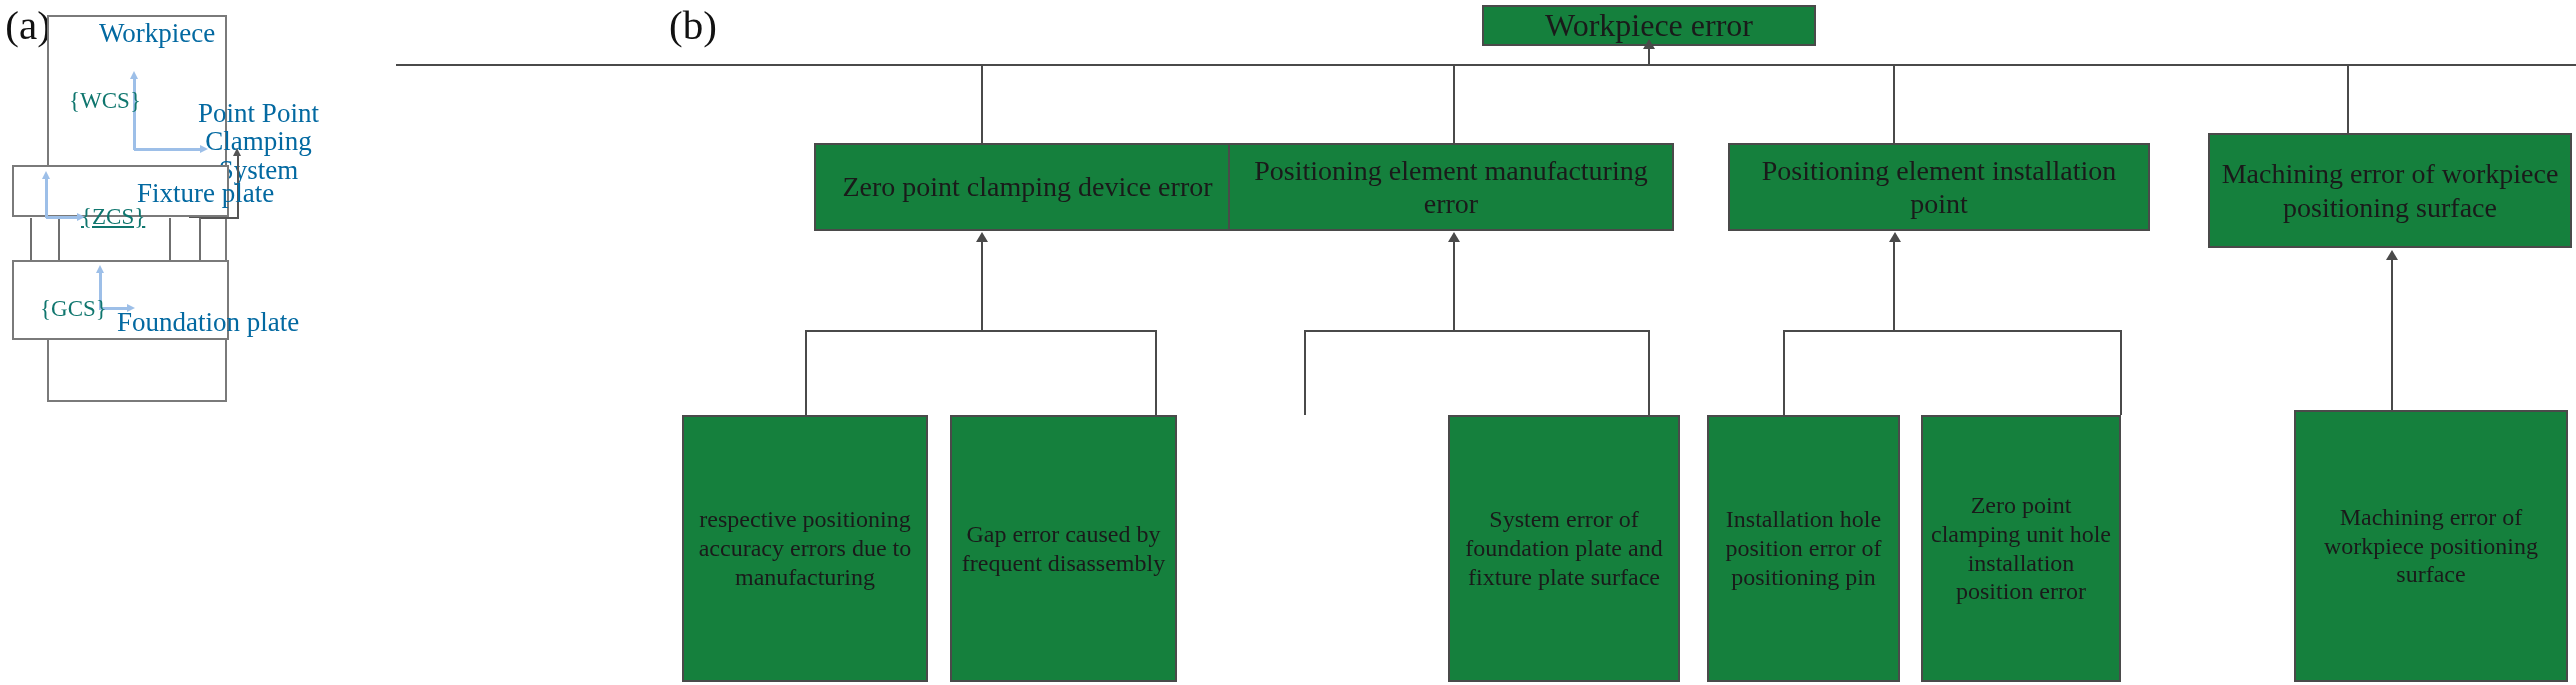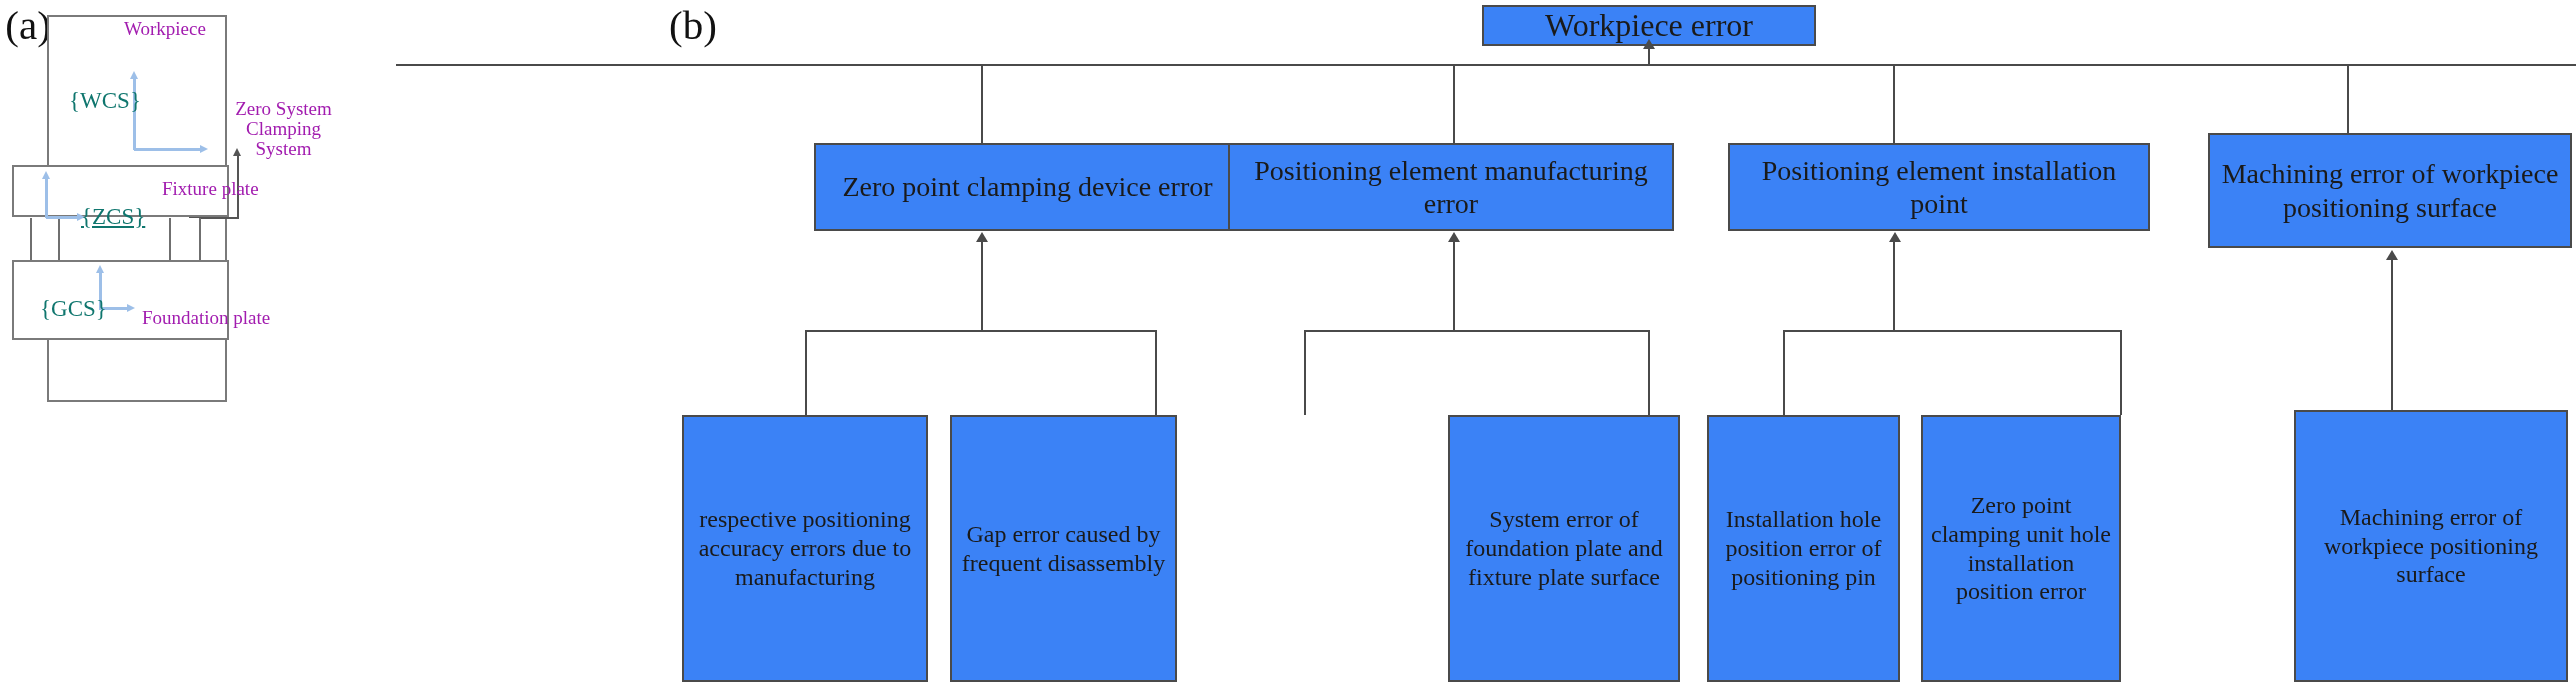--- a/index.html
+++ b/index.html
@@ -23,25 +23,24 @@
     color:#111;
     font-family:"Liberation Serif","DejaVu Serif",serif;
   }
 
   
   .mech-part{
     border:2px solid #7a7a7a;
     background:#ffffff;
   }
   .mech-label{
-    font-size:19px;
+    font-size:27px;
     line-height:1.05;
-    color:#a21caf;
+    color:#0369a1;
     white-space:nowrap;
-    margin-left:25px;
   }
   .mech-label.multi{white-space:normal;text-align:center;}
   .cs-label{font-size:23px;color:#0f766e;white-space:nowrap;}
   .leader{background:#555;}
   .leader-v{width:2px;}
   .leader-h{height:2px;}
   .pin{background:#ffffff;border-left:2px solid #6f6f6f;border-right:2px solid #6f6f6f;}
 
   
   .axis-v,.axis-h{background:#9dbfe8;position:absolute;}
@@ -55,21 +54,21 @@
   }
   .arrow-right{
     border-top:4.7px solid transparent;
     border-bottom:4.7px solid transparent;
     border-left:8.7px solid #9dbfe8;
   }
 
   
   .node{
     border:2px solid #4a4a4a;
-    background:#3b82f6;
+    background:#15803d;
     display:flex;
     align-items:center;
     justify-content:center;
     text-align:center;
     padding:2.7px 5.3px;
     box-sizing:border-box;
   }
   .node span{display:block;width:100%;}
   .node-root{font-size:32px;line-height:1.1;}
   .node-mid{font-size:28px;line-height:1.18;}
@@ -100,21 +99,21 @@
 
     <div class="abs" style="left:133px;top:72px;width:80px;height:80px;">
       <div class="axis-v" style="left:0px;top:5.3px;height:73px;"></div>
       <div class="arrowhead arrow-up" style="left:-3.3px;top:-1.3px;"></div>
       <div class="axis-h" style="left:1.3px;top:76px;width:67px;"></div>
       <div class="arrowhead arrow-right" style="left:67px;top:73px;"></div>
     </div>
     <div class="abs cs-label" style="left:69px;top:88px;">{WCS}</div>
 
     <div class="abs mech-label multi" style="left:192px;top:99px;width:133px;text-align:center;">
-      <div>Zero System</div>
+      <div>Point Point</div>
       <div>Clamping</div>
       <div>System</div>
     </div>
 
     <div class="abs leader leader-v" style="left:237px;top:153px;height:65px;"></div>
     <div class="abs" style="left:233px;top:148px;width:0;height:0;border-left:4.7px solid transparent;border-right:4.7px solid transparent;border-bottom:8.7px solid #555;"></div>
     <div class="abs leader leader-h" style="left:189px;top:217px;width:50px;"></div>
 
     <div class="abs mech-part" style="left:12px;top:165px;width:217px;height:52px;"></div>
     <div class="abs mech-label" style="left:137px;top:179px;">Fixture plate</div>

